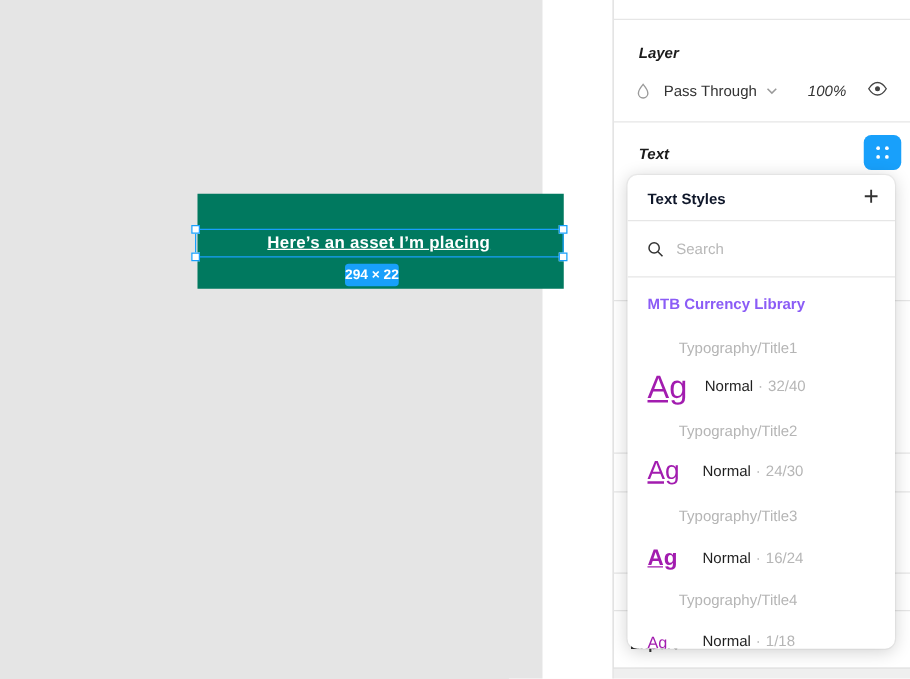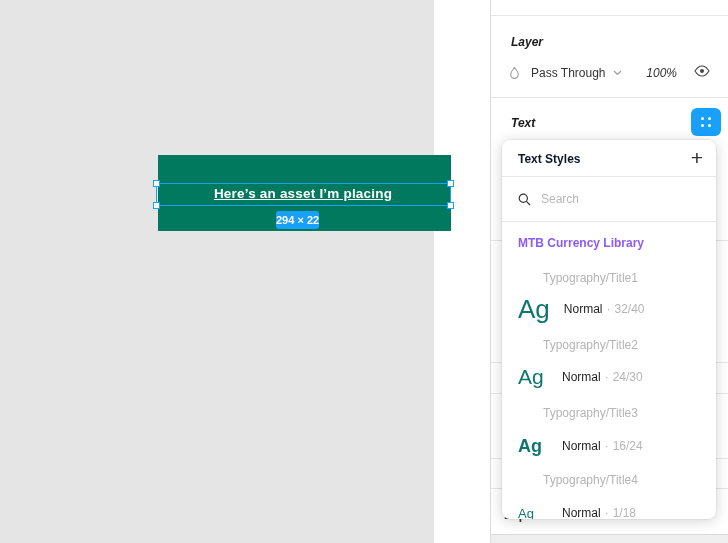--- a/index.html
+++ b/index.html
@@ -51,21 +51,21 @@
   .popup-title { position:absolute; left:16px; top:12px; font-size:12px; font-weight:bold; color:#0f172a; }
   .popup-add { position:absolute; right:13px; top:6px; font-size:21px; font-weight:200; color:#333; }
   .search-row { position:absolute; left:0; top:37px; width:228px; height:44px;
     display:flex; align-items:center; padding-left:16px; }
   .search-input { border:none; outline:none; margin-left:10px; font-size:12px; color:#333;
     width:150px; background:transparent; font-family:"Liberation Sans", sans-serif; }
   .search-input::placeholder { color:#b8b8b8; }
   .lib-name { position:absolute; left:16px; top:96px; font-size:12px; font-weight:bold; color:#8b5cf6; }
   .group-label { position:absolute; left:16px; font-size:12px; color:#b5b5b5;margin-left:25px; }
   .style-row { position:absolute; left:16px; height:34px; display:flex; align-items:center; }
-  .ag { color:#0f766e; min-width:30px; }
+  .ag { color:#a21caf; min-width:30px;text-decoration:underline; }
   .ag-0 { font-size:26px; font-weight:300; }
   .ag-1 { font-size:21px; font-weight:400; }
   .ag-2 { font-size:18px; font-weight:700; }
   .ag-3 { font-size:13px; font-weight:400; }
   .style-name { font-size:12px; color:#1f1f1f; margin-left:14px; }
   .style-sep { font-size:12px; color:#b5b5b5; margin:0 4px; }
   .style-size { font-size:12px; color:#b5b5b5; }
 </style>
 </head>
 <body>

